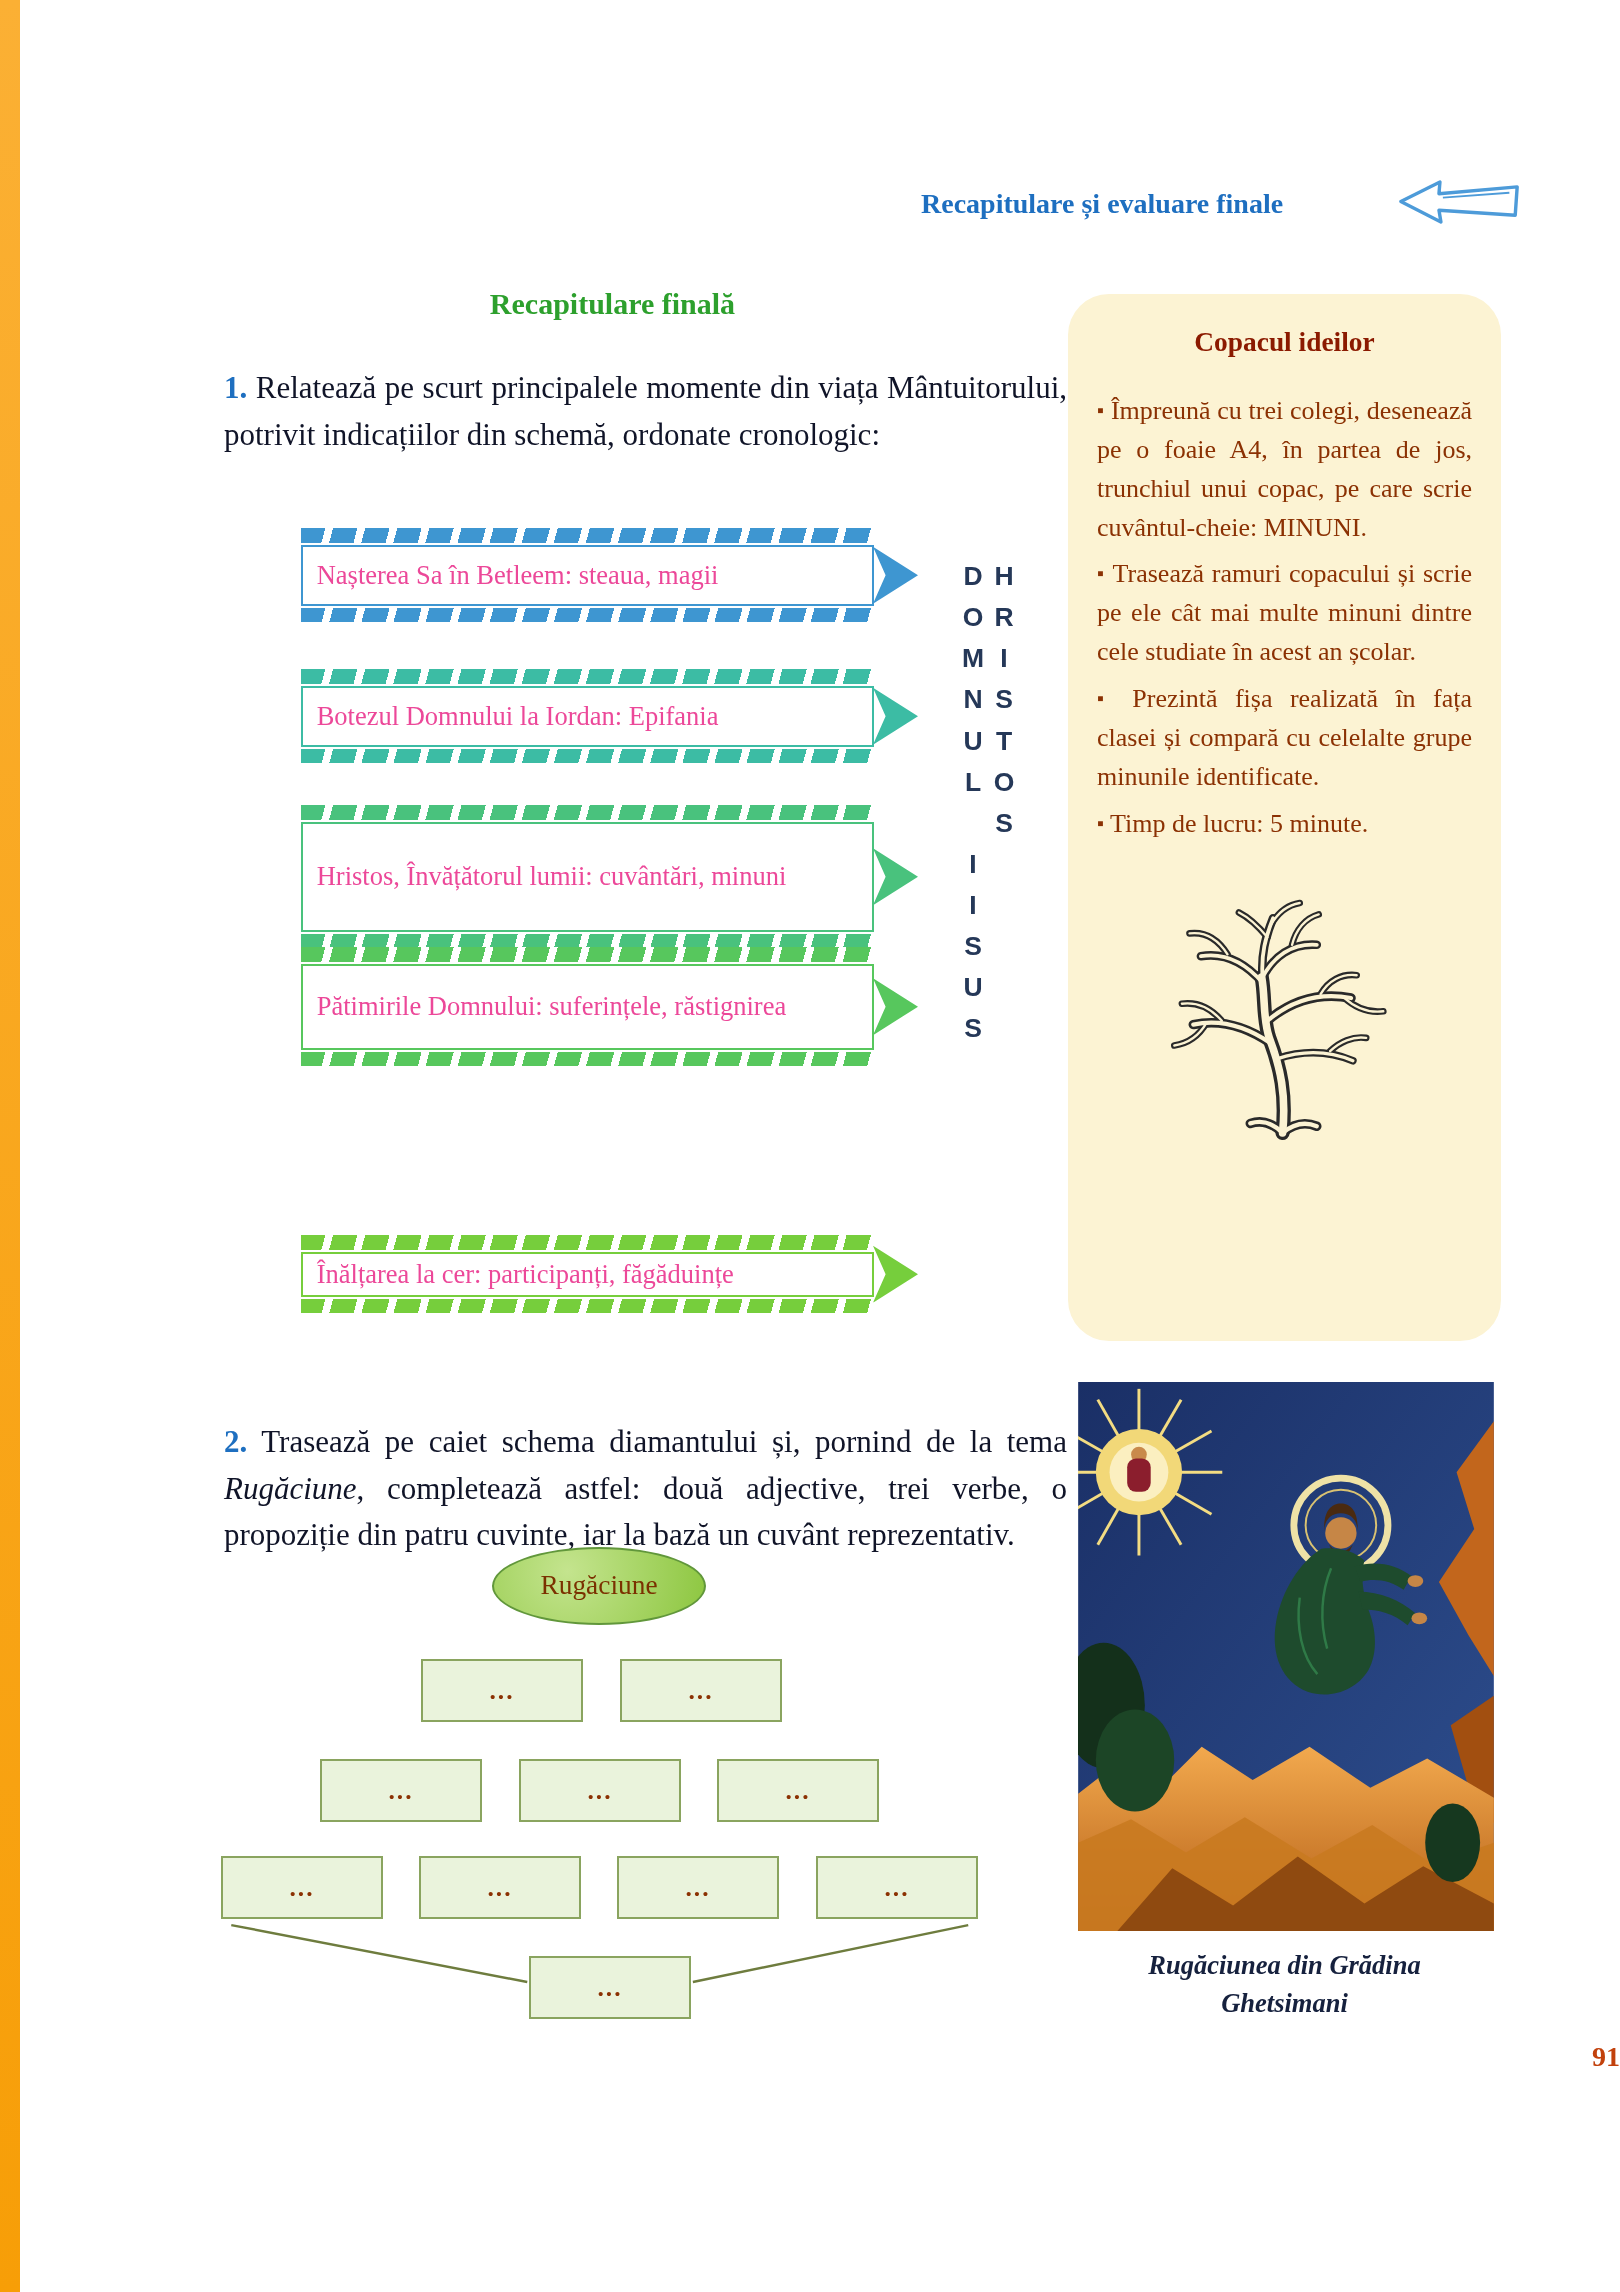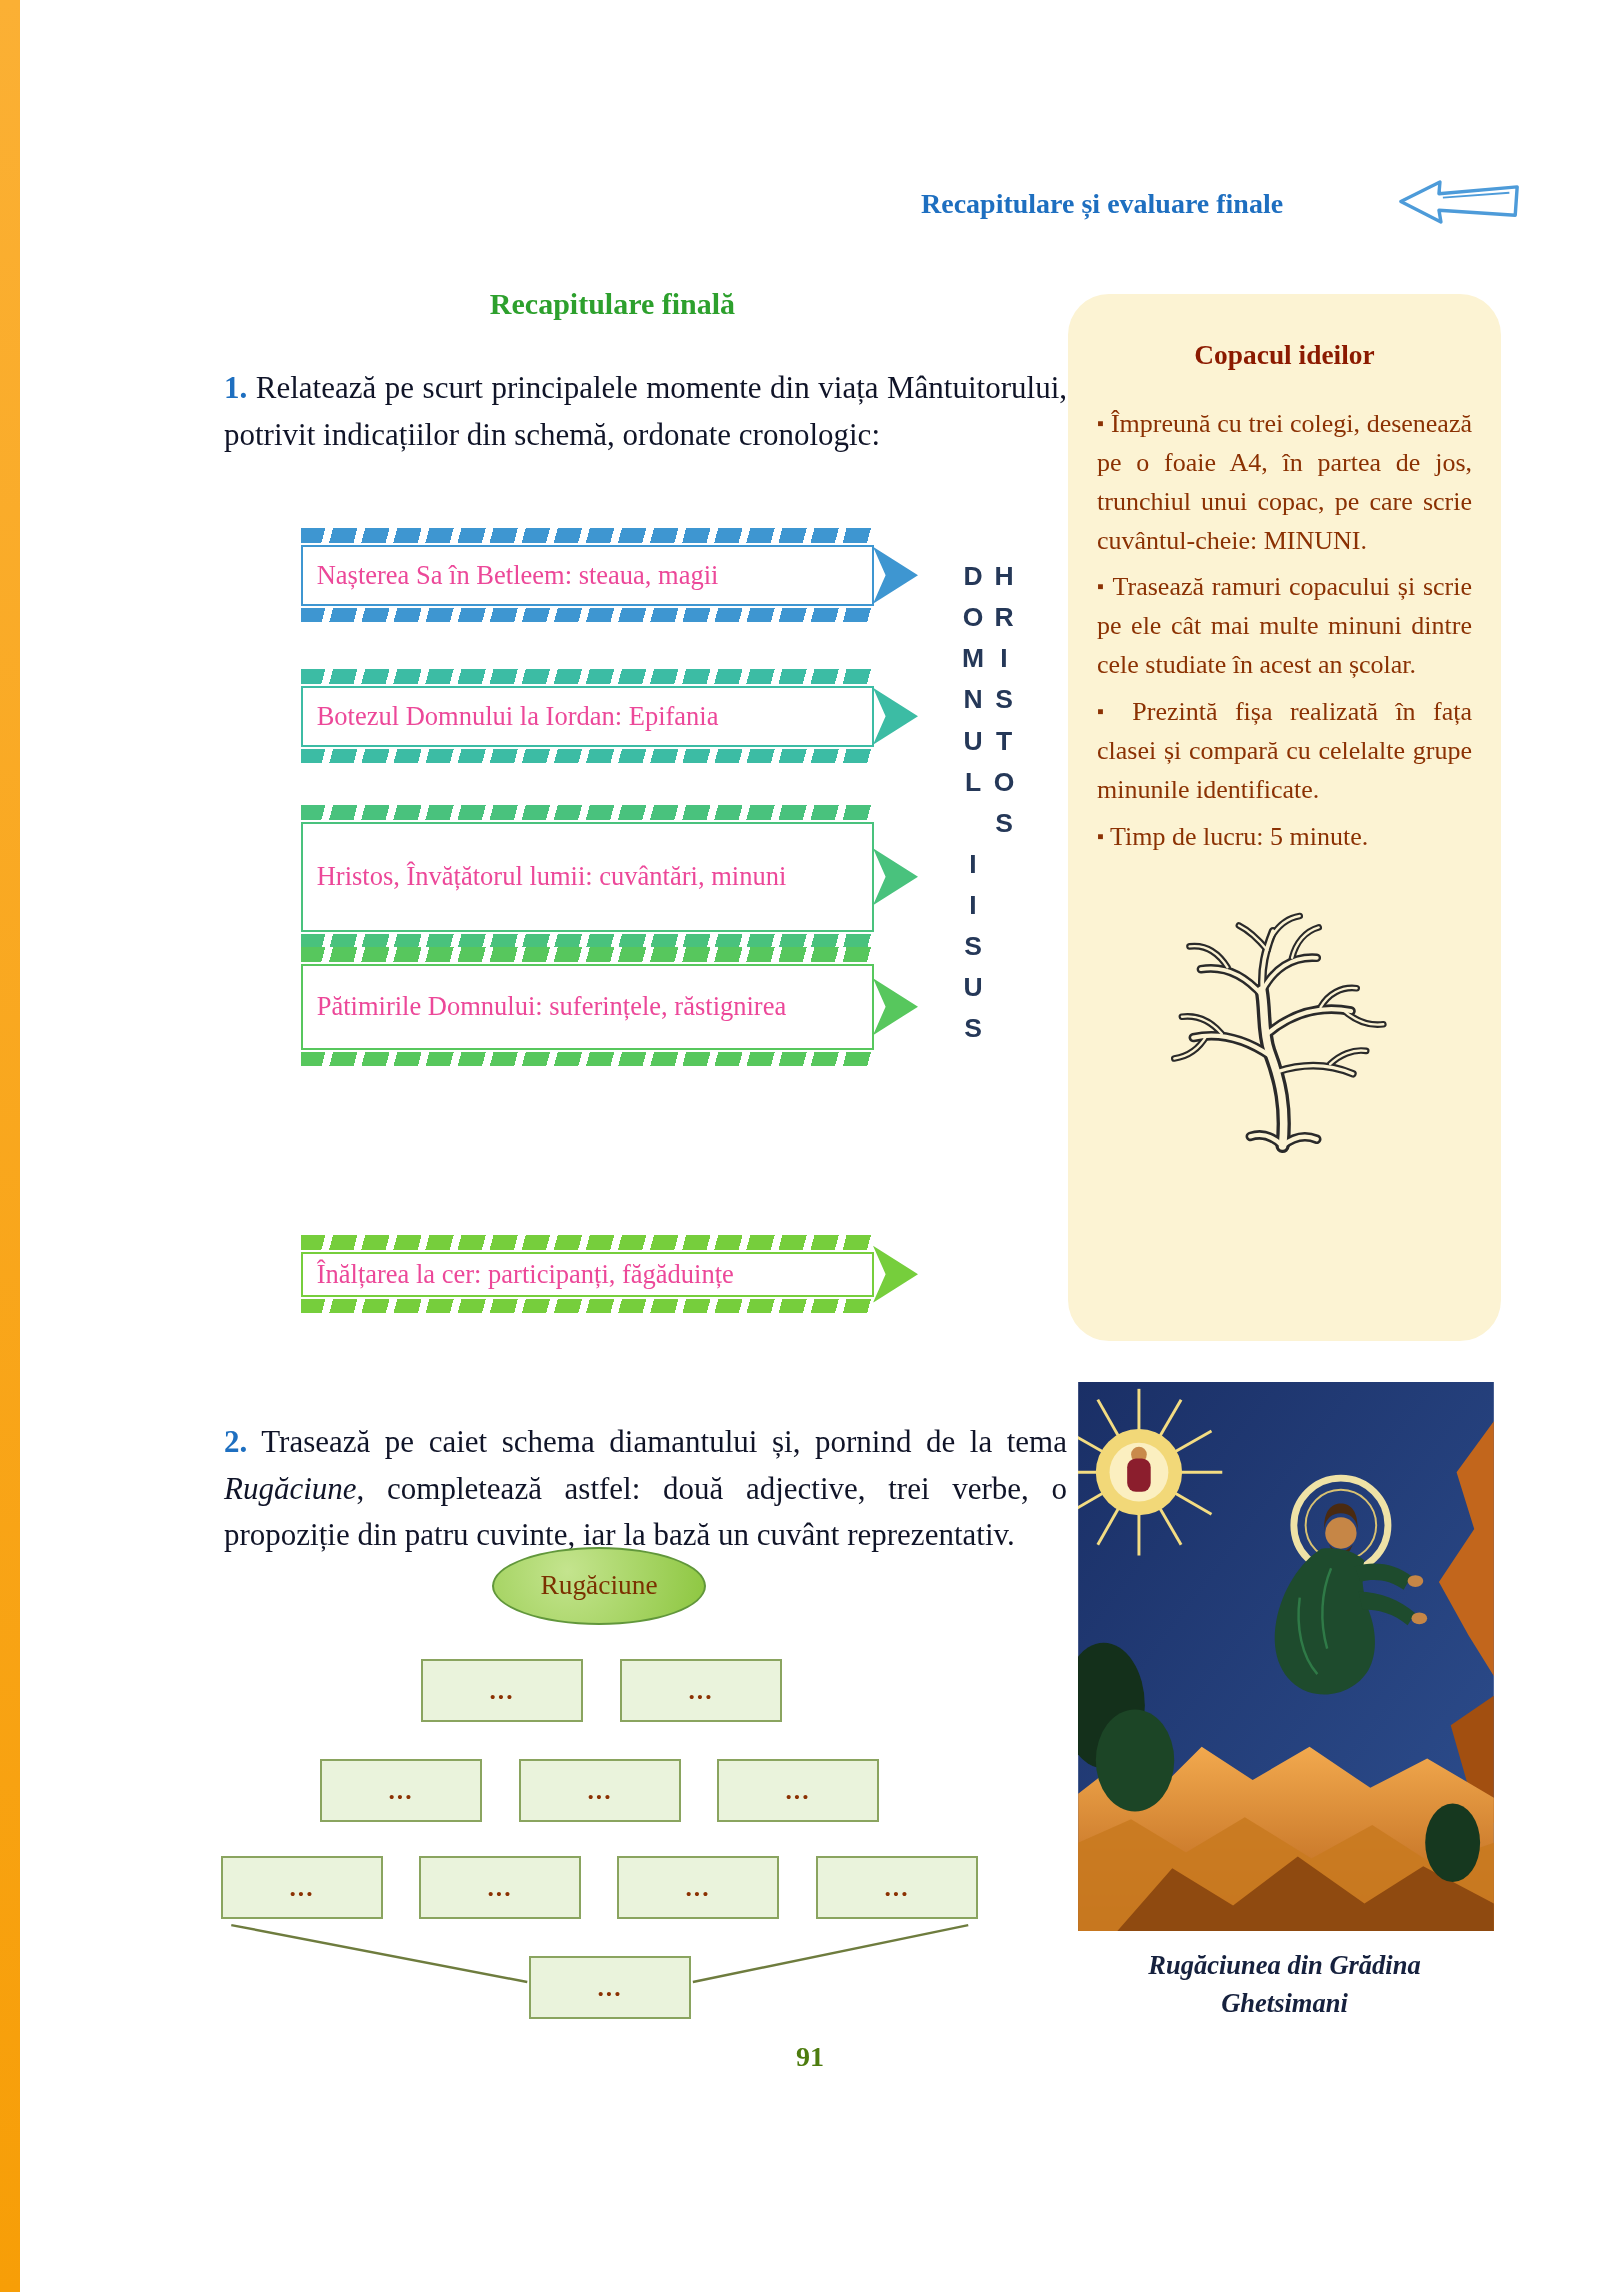--- a/index.html
+++ b/index.html
@@ -55,21 +55,21 @@
   }
   .vertical-label{
     position:absolute; left:957px; top:561px; height:765px;
     writing-mode: vertical-lr; text-orientation: upright;
     font-family:"Liberation Sans", sans-serif;
     font-size:26.5px; font-weight:bold; letter-spacing:0.42em; color:#253858;
   }
   
   .sidebar{
     position:absolute; left:1068px; top:294px; width:433px; height:1047px;
-    background:#FCF3D3; border-radius:41px; padding:32px 29px; overflow:hidden;
+    background:#FCF3D3; border-radius:41px; padding:19px 29px; overflow:hidden;
   }
   .sb-title{
     text-align:center; font-size:27.4px; font-weight:bold; color:#8B1A00;
     margin:13.7px 0 33px 0;
   }
   .sb-item{
     margin:0 0 7.8px 0; font-size:26px; line-height:1.5;
     text-align:justify; color:#8B3103;
   }
   .sb-bullet{ font-size:19.6px; vertical-align:2px; }
@@ -94,21 +94,21 @@
   .icon-figure{ position:absolute; left:1078px; top:1382px; margin:0; }
   .fig-caption{
     position:absolute; left:1068px; top:1946px; width:433px;
     text-align:center; font-size:26.5px; font-weight:bold; font-style:italic;
     line-height:1.45; color:#16213E;
   }
   .fig-caption span{ display:block; }
   
   .pageno{
     position:absolute; left:0; top:2041px; width:1620px;
-    text-align:center; font-size:28px; font-weight:bold; color:#4d7c0f;
+    text-align:right; font-size:28px; font-weight:bold; color:#c2410c;
   }
 </style>
 </head>
 <body>
 
 <div class="page">
 
   <div class="stripe"></div>
 
   <div class="header-title">Recapitulare și evaluare finale</div>

